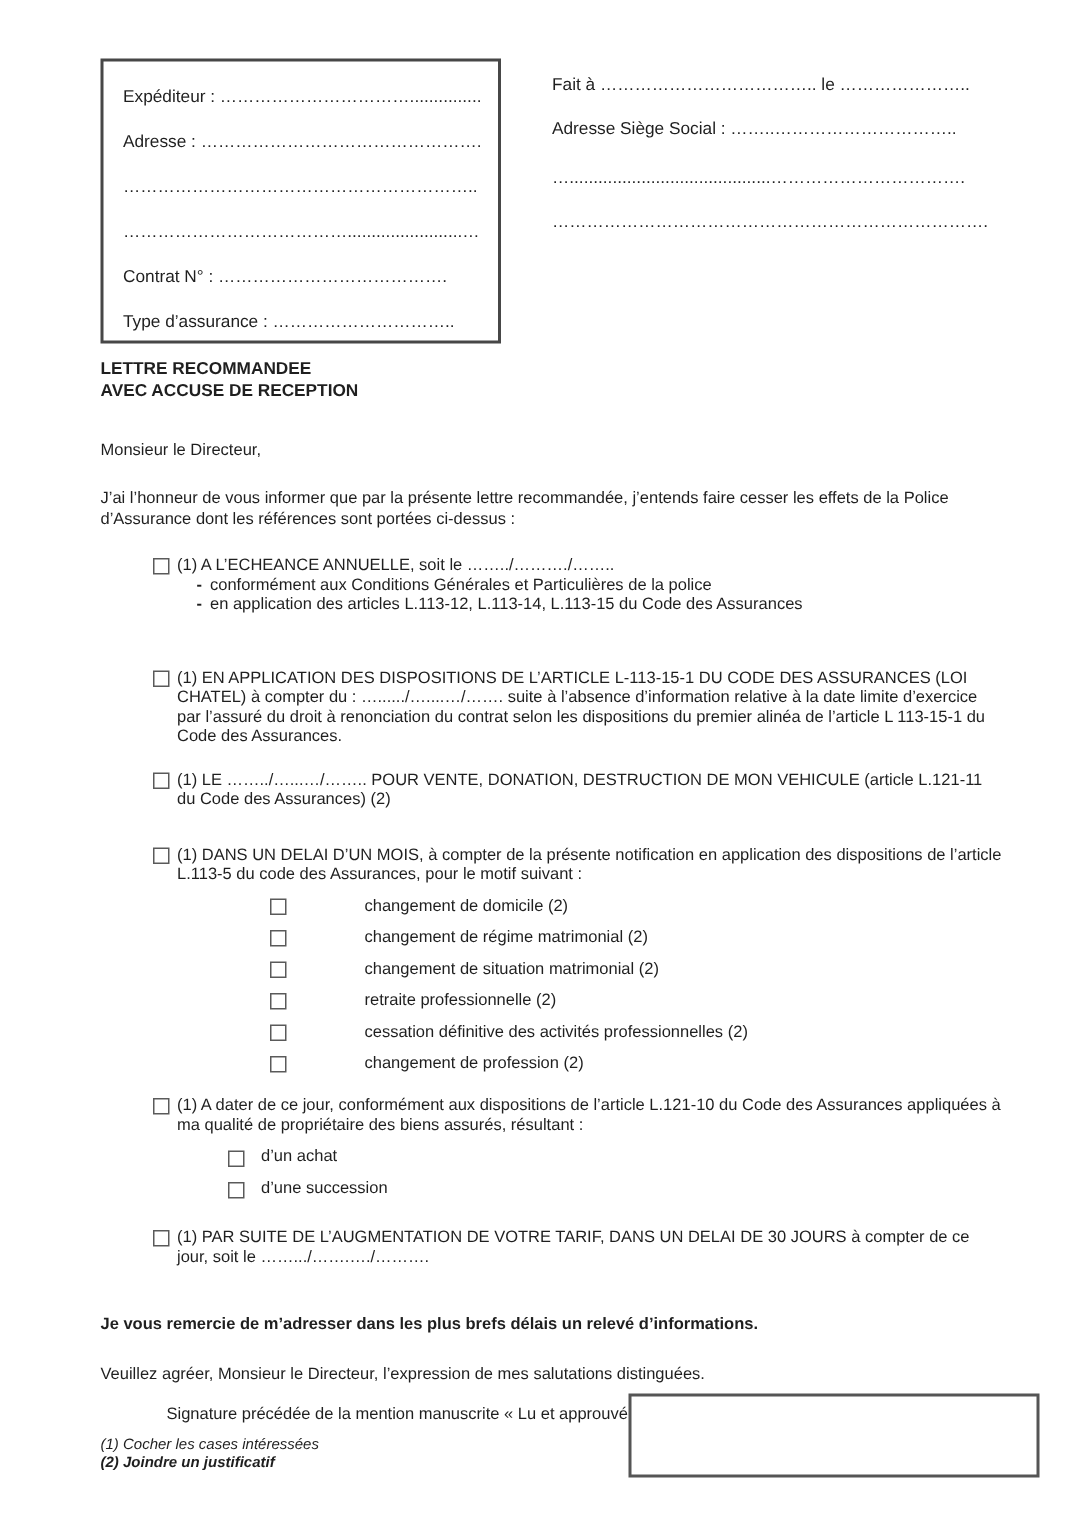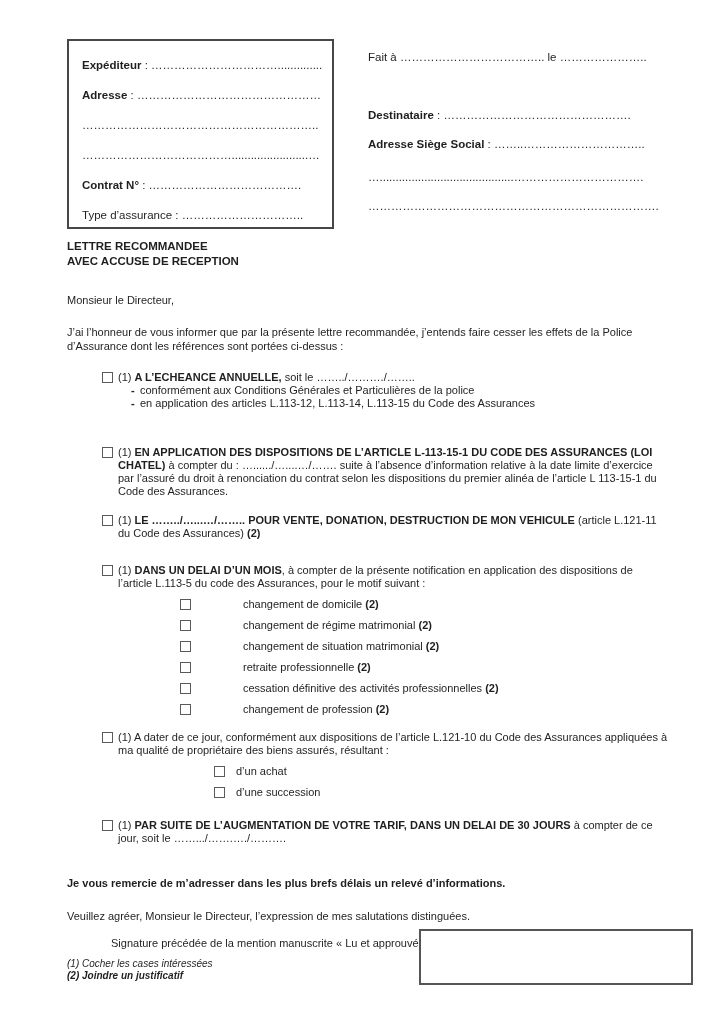--- a/index.html
+++ b/index.html
@@ -1,21 +1,21 @@
 <!DOCTYPE html>
 <html><head>
 <meta charset="utf-8">
 <style>
   html,body{margin:0;padding:0;background:#ffffff;}
   .page{
     position:relative;width:725px;height:1024px;background:#fff;
     font-family:"Liberation Sans","DejaVu Sans",sans-serif;
     font-size:11px;color:#1f1f1f;overflow:hidden;
   }
-  b,strong{font-weight:bold;}
+  b,strong{font-weight:normal;}
 
   
   .sender-box{
     position:absolute;left:67px;top:39px;width:267px;height:190px;
     border:2px solid #474747;box-sizing:border-box;padding:9px 10px 0 13px;
     font-size:11.5px;
   }
   .sender-box .fline{height:30px;line-height:30px;white-space:nowrap;overflow:hidden;}
 
   
@@ -47,21 +47,21 @@
   .it-5{top:731px;}
   .it-6{top:819px;}
 
   .dashline{display:flex;margin-left:13px;margin-top:0px;line-height:13px;}
   .dashline .dash{width:9px;flex:none;font-weight:bold;}
 
   .motif{display:flex;align-items:flex-start;margin-left:62px;margin-top:8px;line-height:13px;gap:41px;}
   .motif .cb{margin-top:1px;}
   .motif .mlabel{margin-left:11px;}
 
-  .opt{display:flex;align-items:flex-start;margin-left:62px;margin-top:8px;line-height:13px;padding-left:34px;}
+  .opt{display:flex;align-items:center;margin-top:8px;line-height:13px;padding-left:34px;}
   .opt .olabel{margin-left:11px;}
 
   
   .merci{position:absolute;left:67px;top:877px;font-weight:bold;}
   .salutation{position:absolute;left:67px;top:910px;}
   .signature-note{position:absolute;left:67px;top:937px;margin-left:44px;}
   .footnote1{position:absolute;left:67px;top:958px;font-style:italic;font-size:10px;}
   .footnote2{position:absolute;left:67px;top:970px;font-style:italic;font-weight:bold;font-size:10px;}
   .signature-box{
     position:absolute;left:419px;top:929px;width:274px;height:56px;
@@ -77,21 +77,20 @@
     <div class="fline"><b>Expéditeur</b><span> : ……………………………...............</span></div>
     <div class="fline"><b>Adresse</b><span> : ………………………………………….</span></div>
     <div class="fline">……………………………………………………..</div>
     <div class="fline">…………………………………........................…</div>
     <div class="fline"><b>Contrat N°</b><span> : ………………………………….</span></div>
     <div class="fline">Type d’assurance : …………………………..</div>
   </div>
 
   <div class="right-head">
     <div class="rline rl-fait">Fait à ……………………………….. le …………………..</div>
-    <div class="rline rl-dest"><b>Destinataire</b><span> : ………………………………………….</span></div>
     <div class="rline rl-siege"><b>Adresse Siège Social</b><span> : ……..…………………………..</span></div>
     <div class="rline rl-dots1">…..........................................…………………………….</div>
     <div class="rline rl-dots2">………………………………………………………………….</div>
   </div>
 
   <div class="doc-title">
     <div>LETTRE RECOMMANDEE</div>
     <div>AVEC ACCUSE DE RECEPTION</div>
   </div>
 

